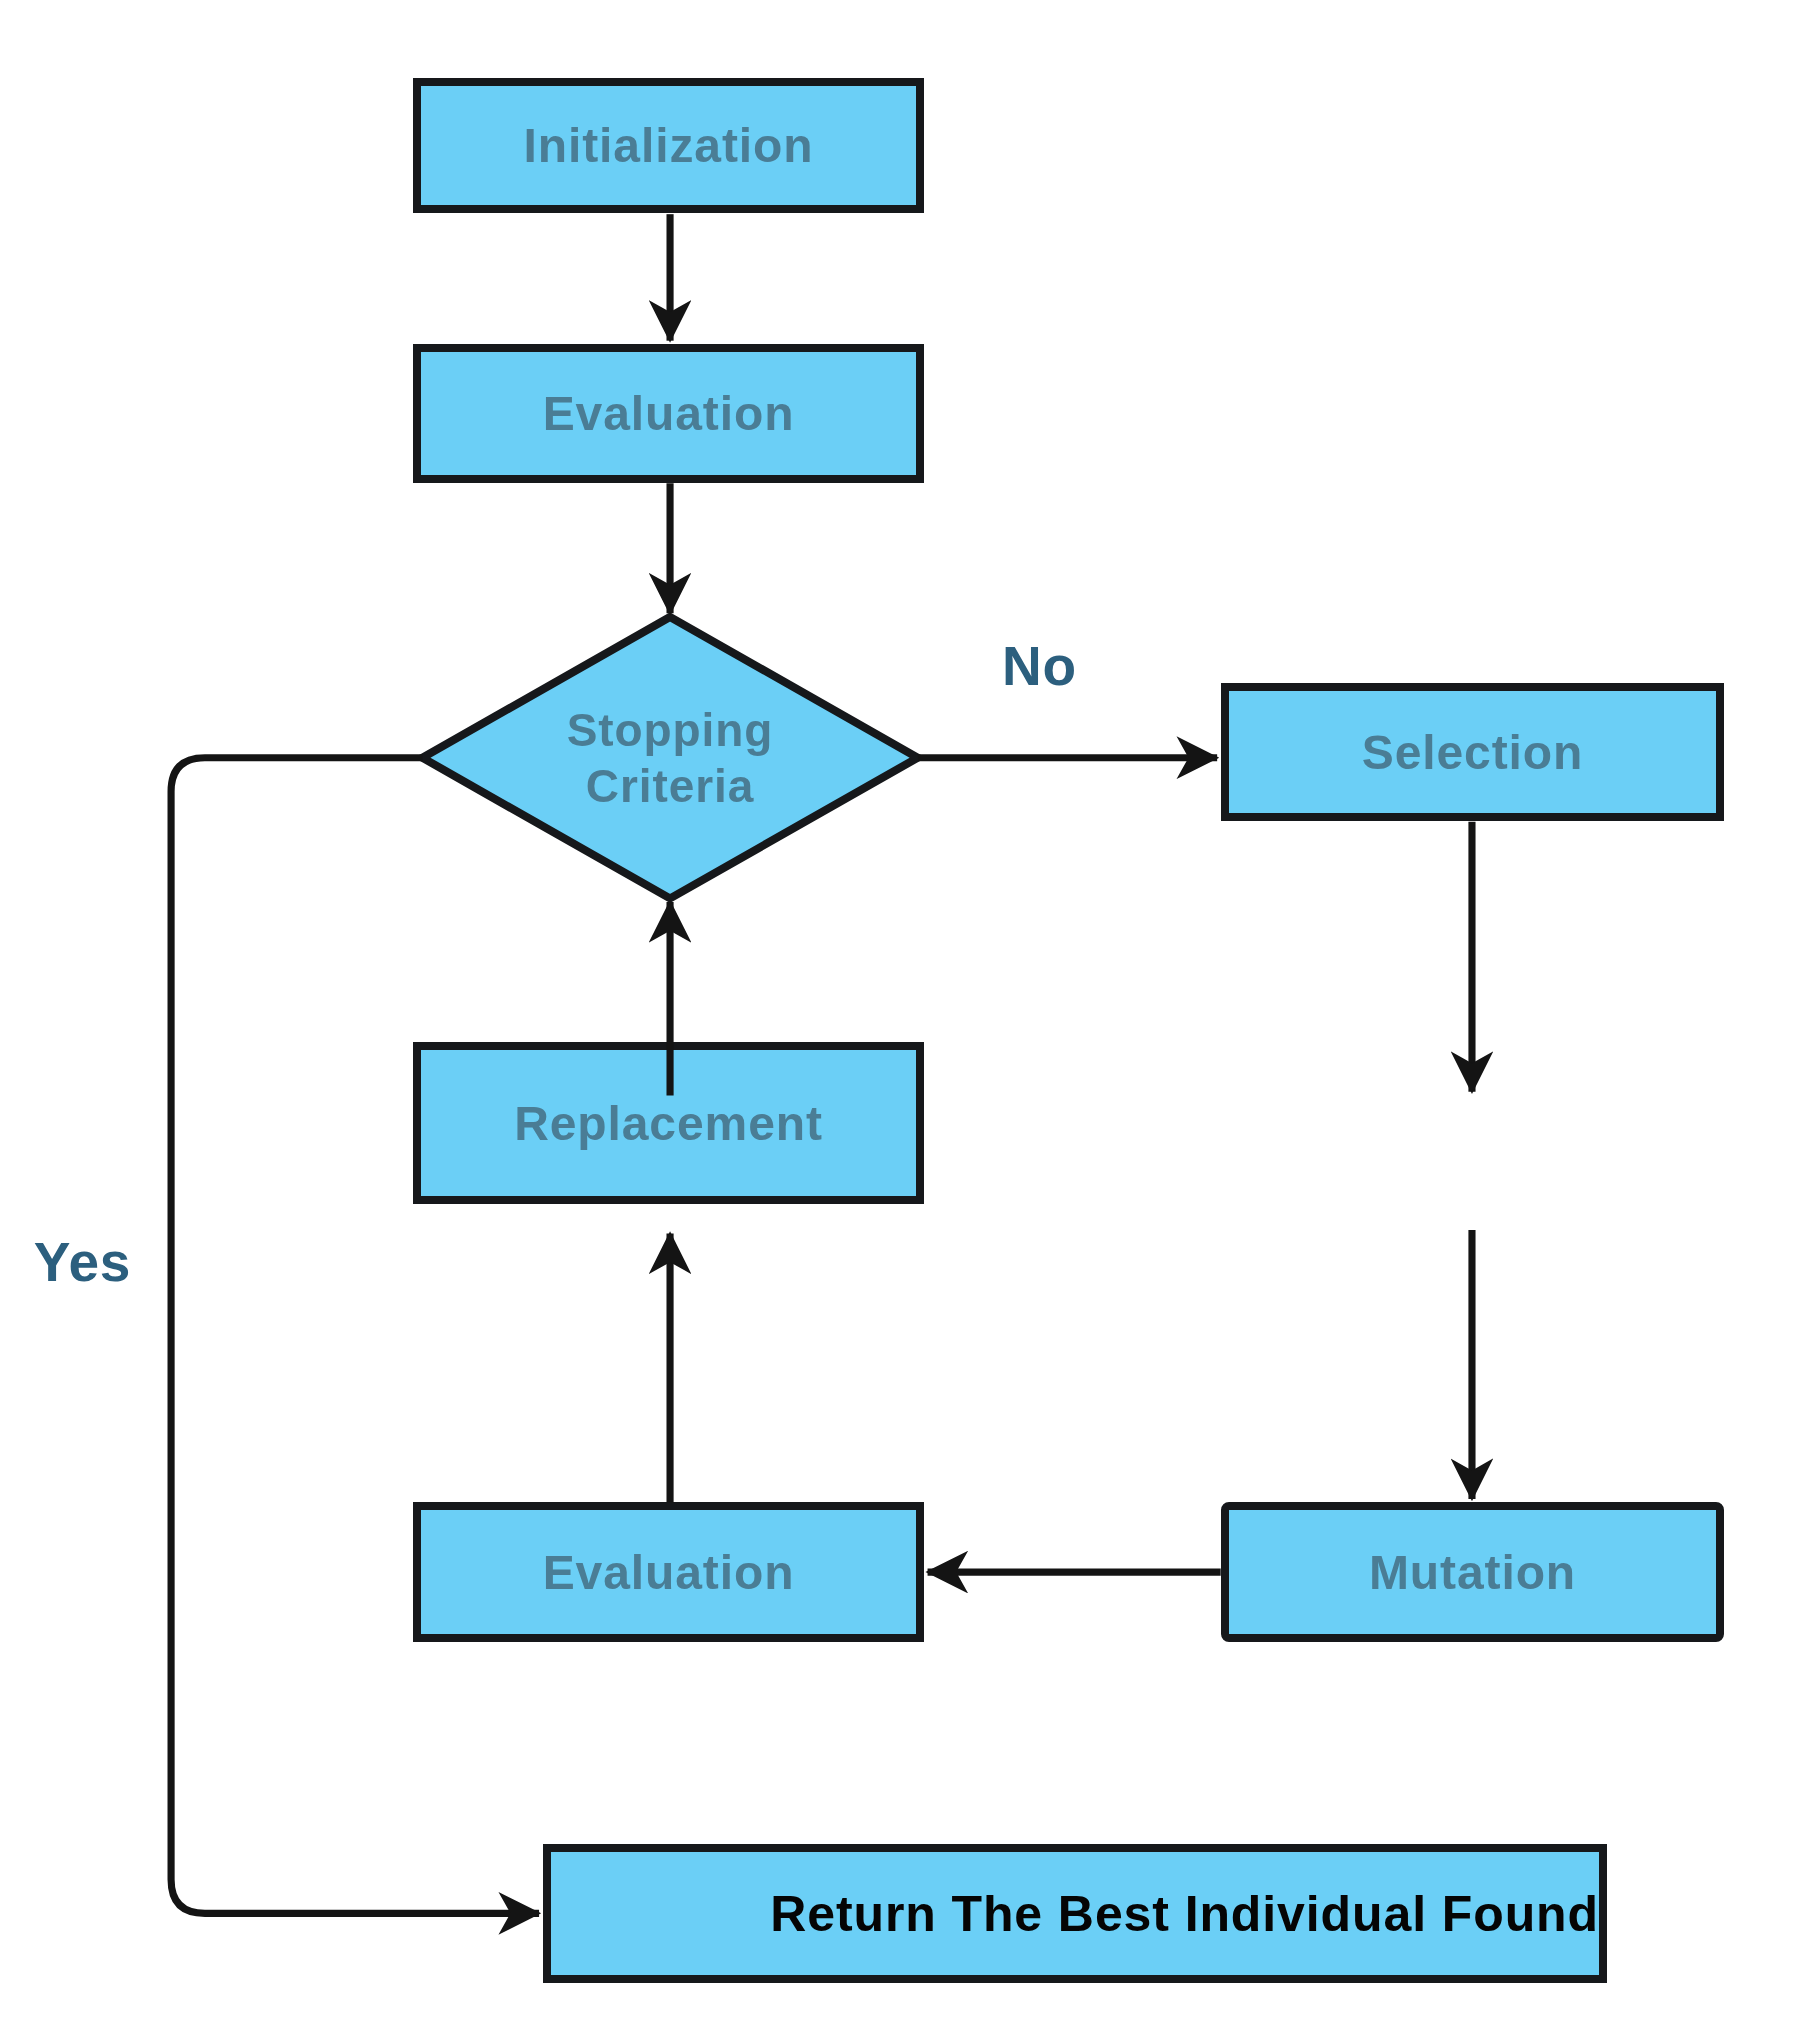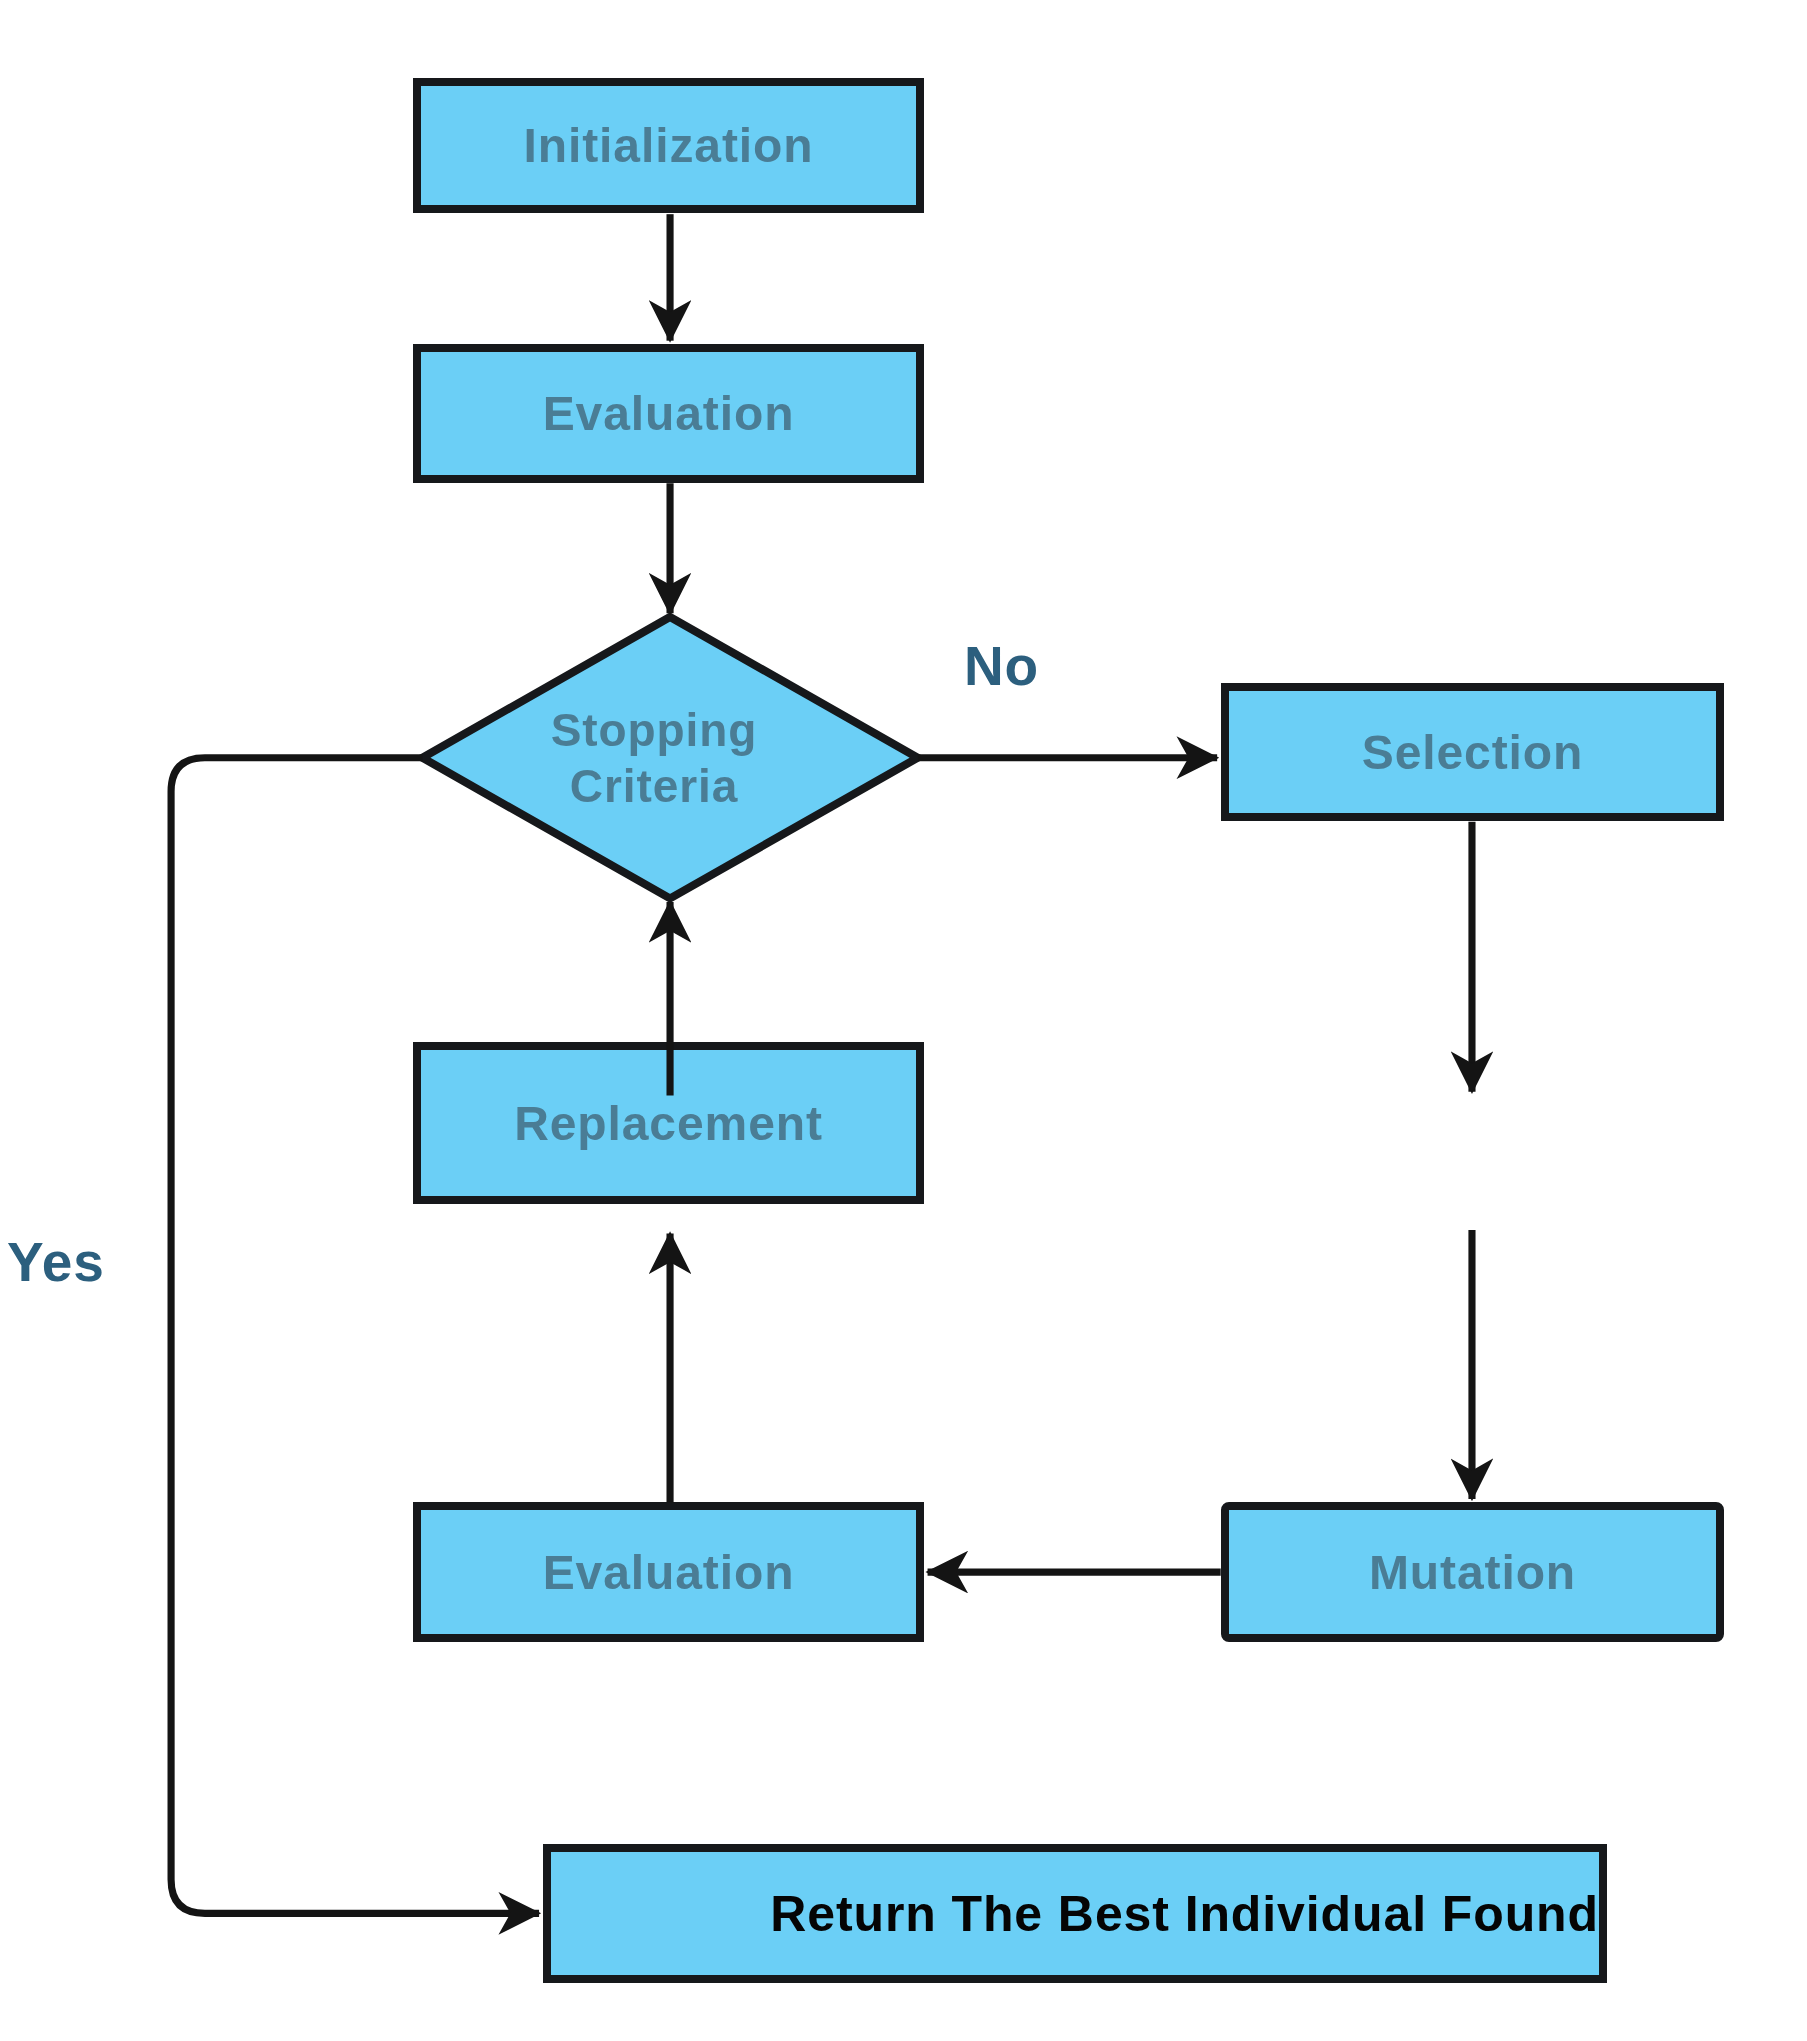--- a/index.html
+++ b/index.html
@@ -49,33 +49,34 @@
     line-height: 1.22;
     color: var(--node-text, #4a7d95);
     letter-spacing: 0.9px;
   }
   .edge-label {
     position: absolute;
     z-index: 3;
     font-weight: bold;
     font-size: 55px;
     color: var(--edge-label-text, #2c5f7e);
+    text-align: center;
     width: 151px;
     letter-spacing: 0.9px;
   }
   
   #node-initialization  { left: 413px;  top: 78px;   width: 511px;  height: 135px; }
   #node-evaluation-top  { left: 413px;  top: 344px;  width: 511px;  height: 139px; }
   #node-selection       { left: 1221px; top: 683px;  width: 503px;  height: 138px; }
   #node-replacement     { left: 413px;  top: 1042px; width: 511px;  height: 162px; }
   #node-crossover       { left: 1221px; top: 1095px; width: 503px;  height: 135px; }
   #node-evaluation-loop { left: 413px;  top: 1502px; width: 511px;  height: 140px; }
   #node-mutation        { left: 1221px; top: 1502px; width: 503px;  height: 140px; border-radius: 8px; }
   #node-return-best     { left: 543px;  top: 1844px; width: 1064px; height: 139px; justify-content: flex-end; }
-  #label-stopping-criteria { left: 440px; top: 651px; width: 428px; height: 214px; }
+  #label-stopping-criteria { left: 456px; top: 651px; width: 428px; height: 214px; }
   #label-no  { left: 964px; top: 634px;  }
   #label-yes { left: 7.1px;    top: 1230px; }
 </style>
 </head>
 <body>
 
 <div id="canvas">
 
   <div class="node" id="node-initialization">
     <span>Initialization</span>

